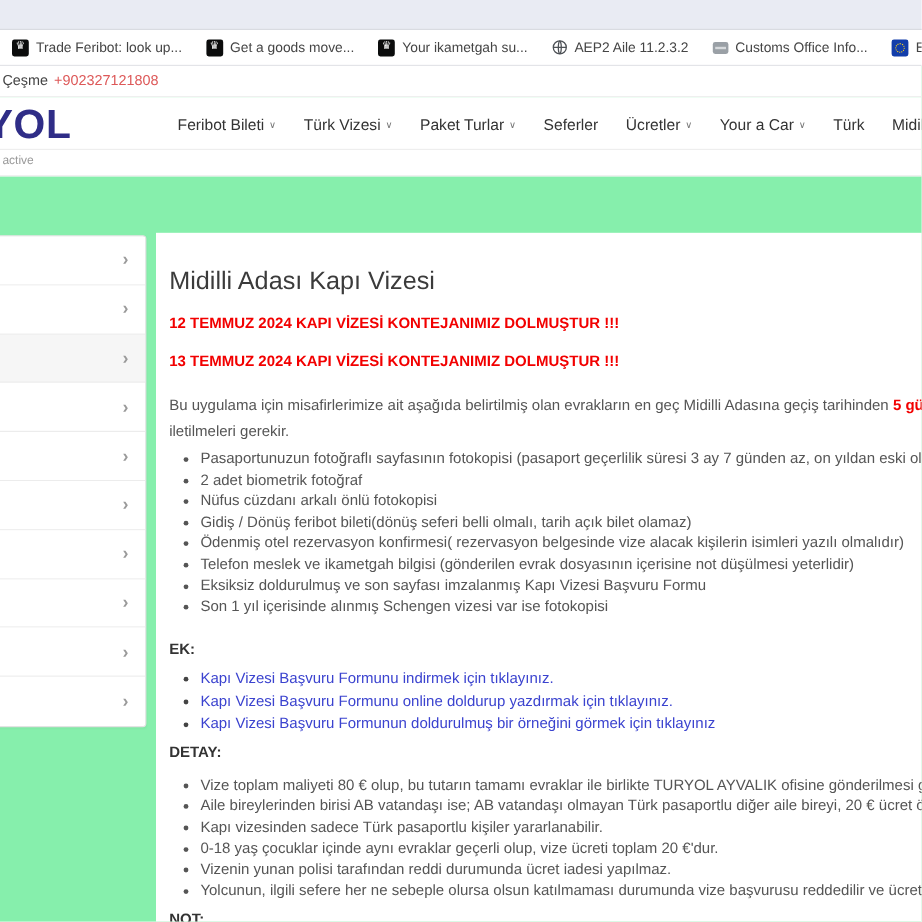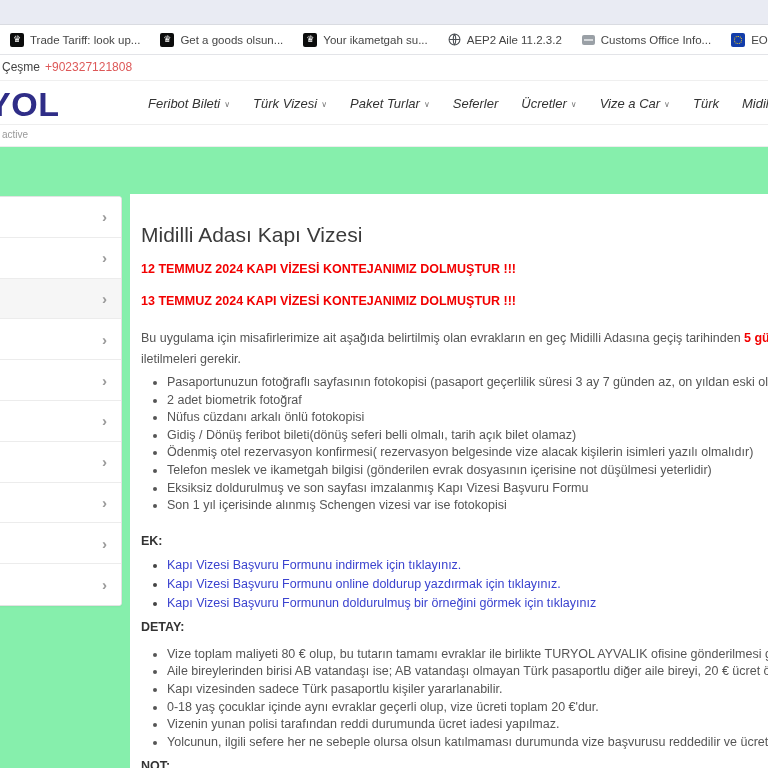--- a/index.html
+++ b/index.html
@@ -29,21 +29,21 @@
   .page { position:absolute; left:-140px; top:0; width:1100px; height:713px; }
 
   .site-topbar { height:26px; background:#fff; border-bottom:1px solid #efefef;
     font-size:12px; line-height:25px; padding-left:142px; color:#444; }
   .site-topbar .phone { color:#dd5858; margin-left:5px; cursor:pointer; }
 
   .site-header { height:44px; background:#fff; border-bottom:1px solid #eeeeee; position:relative; }
   .logo { position:absolute; left:58px; top:0; height:44px; line-height:46px;
     font-size:34px; font-weight:bold; color:#2f2d87; letter-spacing:0.5px; cursor:pointer; }
   .nav { position:absolute; left:288px; top:0; height:44px; display:flex; align-items:center; gap:23px; white-space:nowrap; }
-  .nav-item { font-size:13px; color:#333; cursor:pointer; display:flex; align-items:center; gap:4px;font-style:italic; }
+  .nav-item { font-size:13px; color:#333; cursor:pointer; display:flex; align-items:center; gap:4px; }
   .nav-item .caret { font-size:8px; color:#777; margin-top:2px; }
 
   .active-row { height:22px; background:#fff; border-bottom:1px solid #ededed;
     font-size:10px; color:#999; line-height:20px; padding-left:142px; }
 
   
   .sidebar-card { position:absolute; left:0; top:141px; width:262px; height:410px;
     background:#fff; border:1px solid #e3e3e3; border-radius:3px;
     box-shadow:0 1px 2px rgba(0,0,0,0.04); overflow:hidden; }
   .side-row { height:40.8px; display:flex; align-items:center; justify-content:space-between;
@@ -76,27 +76,27 @@
 </head>
 <body>
 
 <div class="browser-top"></div>
 
 <div class="bookmarks-bar" id="bookmarks">
     <div class="bookmark">
       <span class="ic-govuk">
         <span>♛</span>
       </span>
-      <span>Trade Tariff: look up...</span>
+      <span>Trade Feribot: look up...</span>
     </div>
     <div class="bookmark">
       <span class="ic-govuk">
         <span>♛</span>
       </span>
-      <span>Get a goods olsun...</span>
+      <span>Get a goods move...</span>
     </div>
     <div class="bookmark">
       <span class="ic-govuk">
         <span>♛</span>
       </span>
       <span>Your ikametgah su...</span>
     </div>
     <div class="bookmark">
       <span class="ic-globe">
         <svg width="13" height="13" viewBox="0 0 24 24" fill="none" stroke="#4d5156" stroke-width="2">
@@ -141,21 +141,21 @@
             <span class="caret">∨</span>
           </div>
           <div class="nav-item">
             <span>Seferler</span>
           </div>
           <div class="nav-item">
             <span>Ücretler</span>
             <span class="caret">∨</span>
           </div>
           <div class="nav-item">
-            <span>Vize a Car</span>
+            <span>Your a Car</span>
             <span class="caret">∨</span>
           </div>
           <div class="nav-item">
             <span>Türk</span>
           </div>
           <div class="nav-item">
             <span>Midilli</span>
           </div>
         </div>
     </div>

